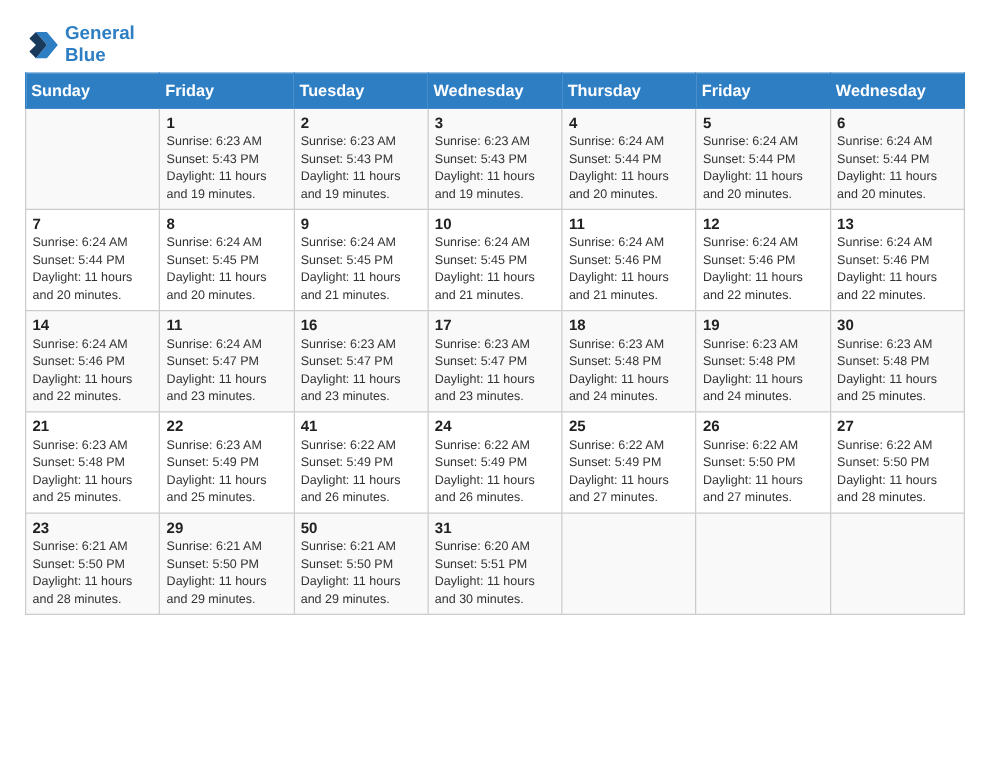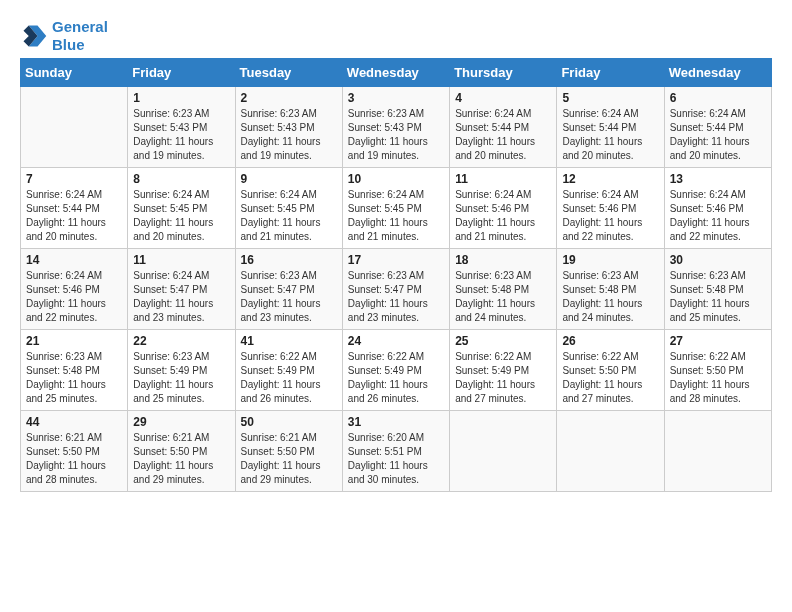--- a/index.html
+++ b/index.html
@@ -239,21 +239,21 @@
             <span class="day-number">26</span>
             <div class="cell-info">Sunrise: 6:22 AM<br>Sunset: 5:50 PM<br>Daylight: 11 hours<br>and 27 minutes.</div>
           </td>
           <td>
             <span class="day-number">27</span>
             <div class="cell-info">Sunrise: 6:22 AM<br>Sunset: 5:50 PM<br>Daylight: 11 hours<br>and 28 minutes.</div>
           </td>
         </tr>
         <tr>
           <td>
-            <span class="day-number">44</span>
+            <span class="day-number">23</span>
             <div class="cell-info">Sunrise: 6:21 AM<br>Sunset: 5:50 PM<br>Daylight: 11 hours<br>and 28 minutes.</div>
           </td>
           <td>
             <span class="day-number">29</span>
             <div class="cell-info">Sunrise: 6:21 AM<br>Sunset: 5:50 PM<br>Daylight: 11 hours<br>and 29 minutes.</div>
           </td>
           <td>
             <span class="day-number">50</span>
             <div class="cell-info">Sunrise: 6:21 AM<br>Sunset: 5:50 PM<br>Daylight: 11 hours<br>and 29 minutes.</div>
           </td>

